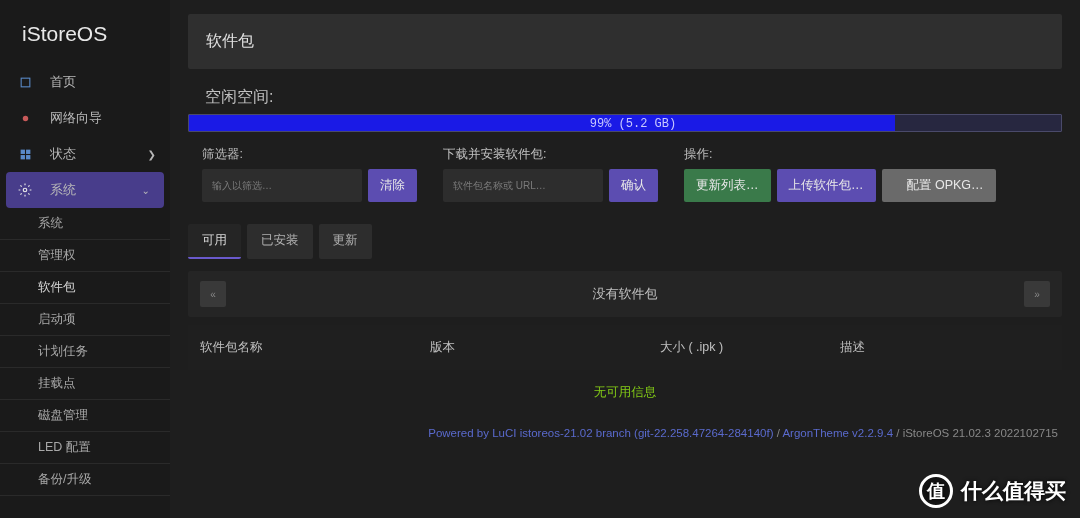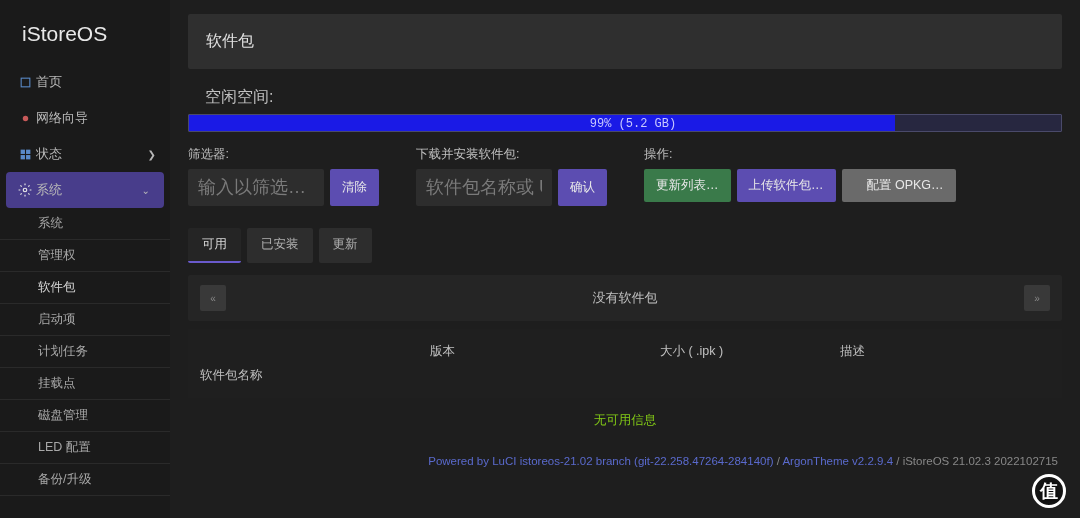--- a/index.html
+++ b/index.html
@@ -26,21 +26,21 @@
   color: #e8e8e8;
 }
 .nav { list-style: none; }
 .nav-item {
   display: flex;
   align-items: center;
   padding: 9px 14px 9px 18px;
   color: #b8b8b8;
   cursor: pointer;
   font-size: 13px;
-  gap: 4px;
+  gap: 18px;
 }
 .nav-item.active {
   background: #483d8b;
   border-radius: 4px;
   margin: 0 6px;
   padding-left: 12px;
 }
 .nav-item .chev { margin-left: auto; font-size: 10px; }
 .nav-icon {
   width: 14px; height: 14px;
@@ -92,34 +92,35 @@
   position: absolute;
   top: 0; left: 16px; right: 0;
   text-align: center;
   font-family: "Courier New", monospace;
   font-size: 12px;
   line-height: 18px;
   color: #c8c8ff;
 }
 .controls-row {
   display: flex;
-  gap: 37px;
+  gap: 26px;
   margin-top: 14px;
+  margin-left: 14px;
 }
 .ctrl-group { display: flex; flex-direction: column; gap: 6px; }
 .ctrl-label { font-size: 12.5px; color: #c0c0c0; }
 .ctrl-inline { display: flex; gap: 6px; }
 .input {
   background: #2d2d2d;
   border: none;
   color: #0ea5e9;
   padding: 8px 10px;
-  font-size: 18px;
-  border-radius: 2px;
-  width: 136px;
+  font-size: 10px;
+  border-radius: 2px;
+  width: 160px;
 }
 .input::placeholder { color: #7a7a7a; }
 .btn {
   border: none;
   padding: 8px 12px;
   font-size: 12.5px;
   border-radius: 2px;
   cursor: pointer;
   color: #e8e8e8;
 }
@@ -159,21 +160,21 @@
 }
 .pager-msg { flex: 1; text-align: center; font-size: 13px; color: #c0c0c0; }
 .table-head {
   display: flex;
   padding: 14px 12px;
   font-size: 12.5px;
   color: #c0c0c0;
   background: #1f1f1f;
   margin-top: 8px;
 }
-.th1 { flex: 0 0 230px; margin-top: 24px; }
+.th1 { flex: 0 0 230px; }
 .th2 { flex: 0 0 230px; }
 .th3 { flex: 0 0 180px; }
 .th4 { flex: 1; }
 .empty-msg {
   text-align: center;
   padding: 14px 0;
   font-size: 12.5px;
   color: #84cc16;
 }
 .footer {
@@ -313,14 +314,15 @@
     <div class="th4">描述</div>
   </div>
   <div class="empty-msg">无可用信息</div>
 
   <div class="footer">
     <a>Powered by LuCI istoreos-21.02 branch (git-22.258.47264-284140f)</a><span> / </span><a>ArgonTheme v2.2.9.4</a><span> / </span><span>iStoreOS 21.02.3 2022102715</span>
   </div>
 
   <div class="watermark">
     <div class="wm-badge">值</div>
+    <span>什么值得买</span>
   </div>
 </div>
 
 </body></html>

